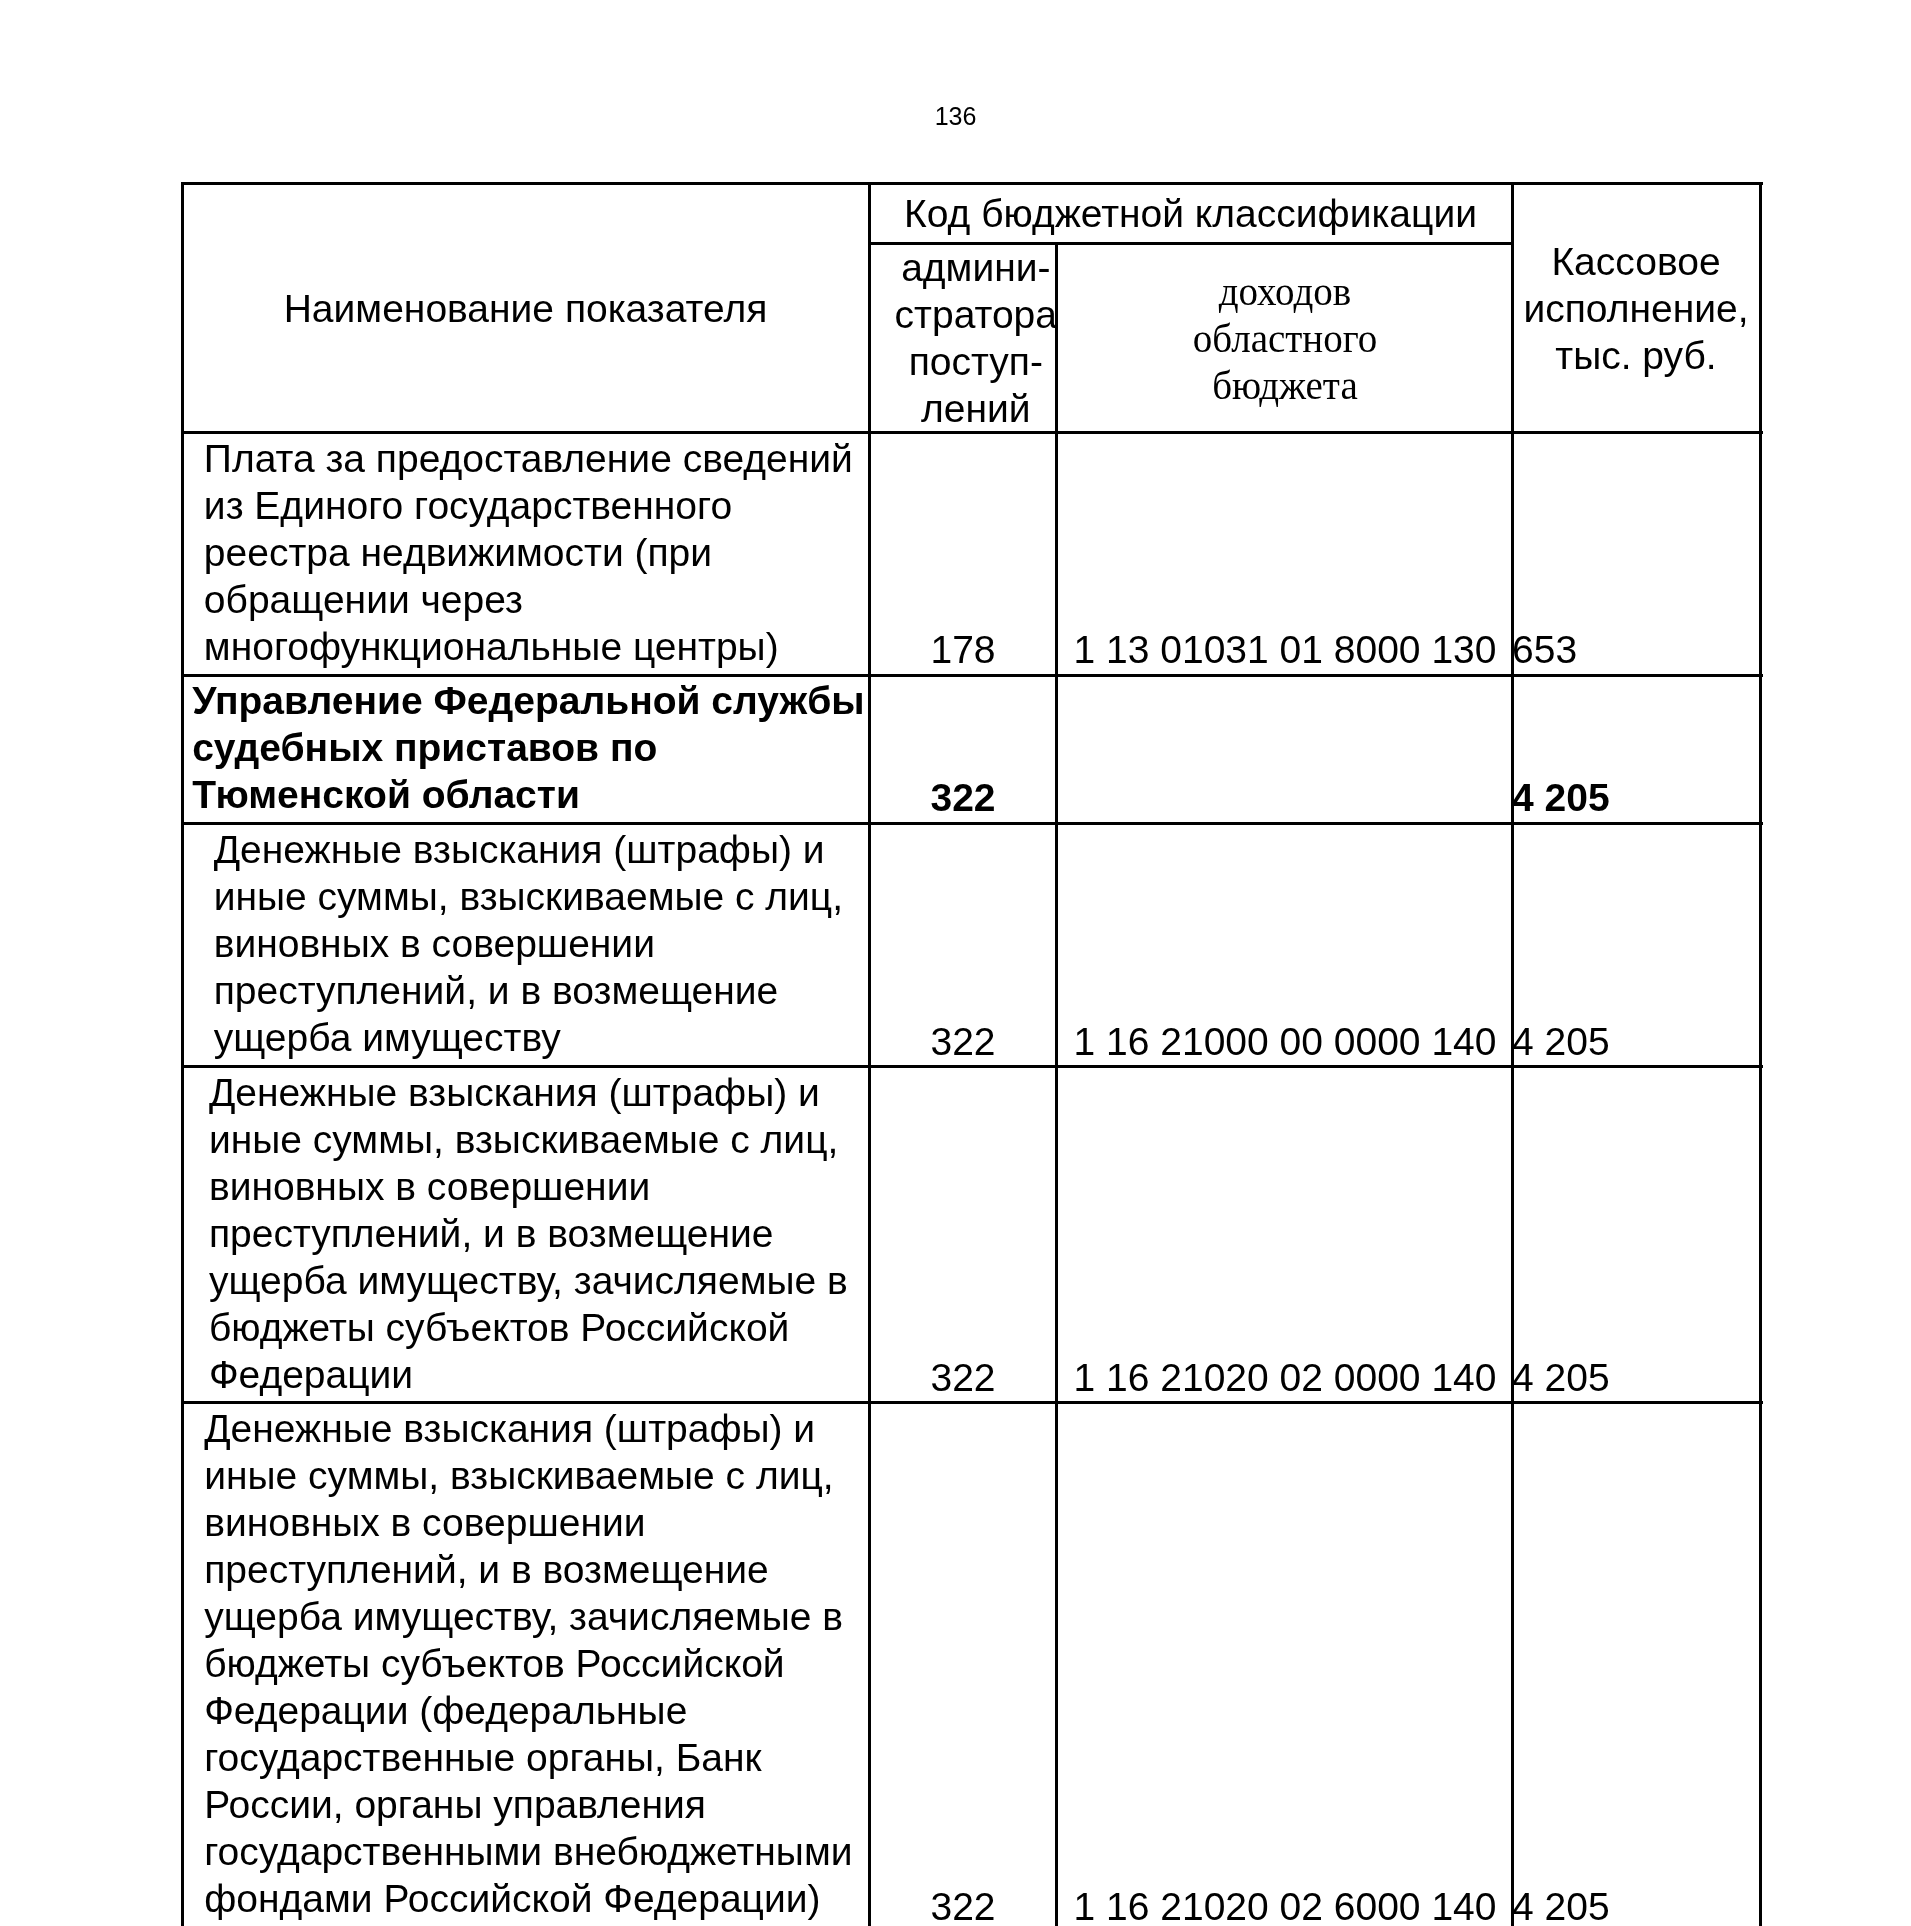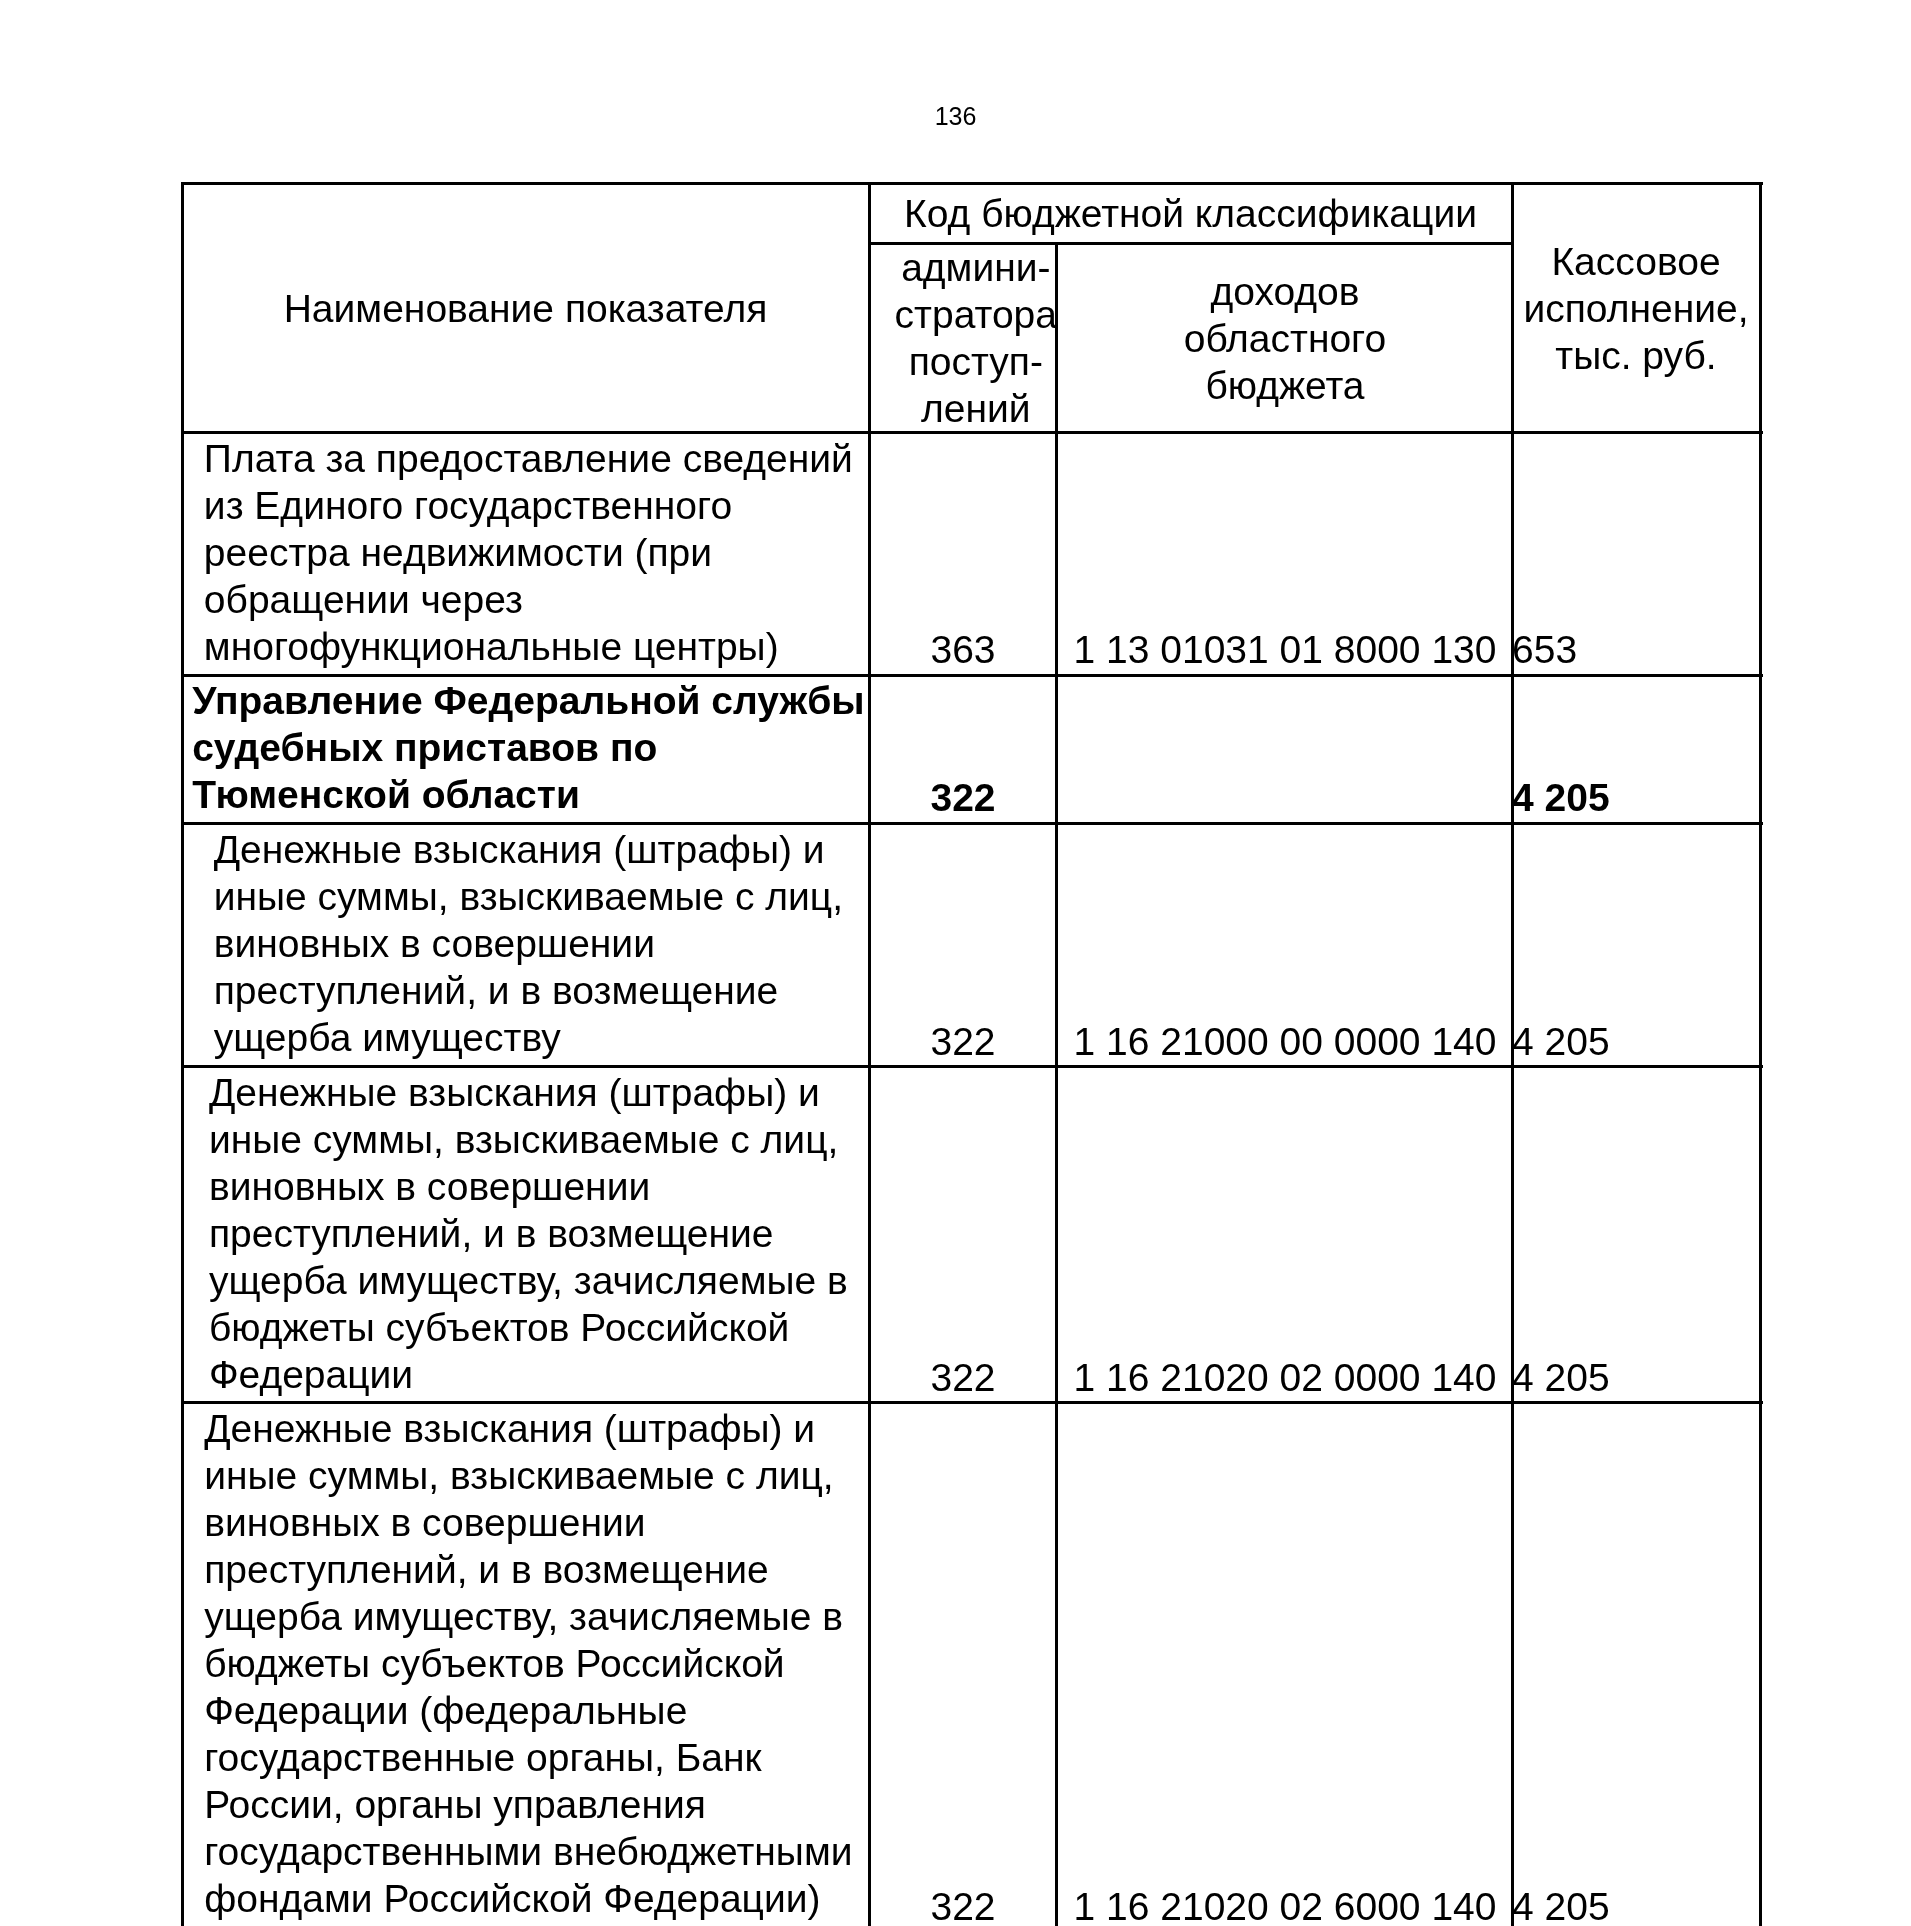--- a/index.html
+++ b/index.html
@@ -31,21 +31,21 @@
       <div class="lines">
         <span>Код бюджетной классификации</span>
       </div>
     </div><div class="cell center-v" style="left: 869px; top: 243px; width: 188px; height: 190px; justify-content: flex-end;">
       <div class="lines">
         <span>админи-</span>
         <span>стратора</span>
         <span>поступ-</span>
         <span>лений</span>
       </div>
-    </div><div class="cell center-v" style="left: 1057px; top: 243px; width: 456px; height: 190px;">
+    </div><div class="cell center-v" style="left: 1057px; top: 243px; width: 456px; height: 190px; font-family: Liberation Serif, serif;">
       <div class="lines">
         <span>доходов</span>
         <span>областного</span>
         <span>бюджета</span>
       </div>
     </div><div class="cell center-v" style="left: 1512px; top: 184px; width: 248px; height: 249px;">
       <div class="lines">
         <span>Кассовое</span>
         <span>исполнение,</span>
         <span>тыс. руб.</span>
@@ -53,21 +53,21 @@
     </div><div style="display: contents;"></div><div class="cell name-cell" style="left: 182px; top: 433px; width: 687px; height: 242px;">
       <div class="lines">
         <span>Плата за предоставление сведений</span>
         <span>из Единого государственного</span>
         <span>реестра недвижимости (при</span>
         <span>обращении через</span>
         <span>многофункциональные центры)</span>
       </div>
     </div><div class="cell num-cell" style="left: 869px; top: 433px; width: 188px; height: 242px;">
       <div class="lines">
-        <span>363</span>
+        <span>178</span>
       </div>
     </div><div class="cell num-cell" style="left: 1057px; top: 433px; width: 456px; height: 242px;">
       <div class="lines">
         <span>1 13 01031 01 8000 130</span>
       </div>
     </div><div class="cell amount-cell" style="left: 1512px; top: 433px; width: 248px; height: 242px;">
       <div class="lines">
         <span>653</span>
       </div>
     </div><div style="display: contents;"></div><div class="cell name-cell bold" style="left: 182px; top: 675px; width: 687px; height: 148px;">

